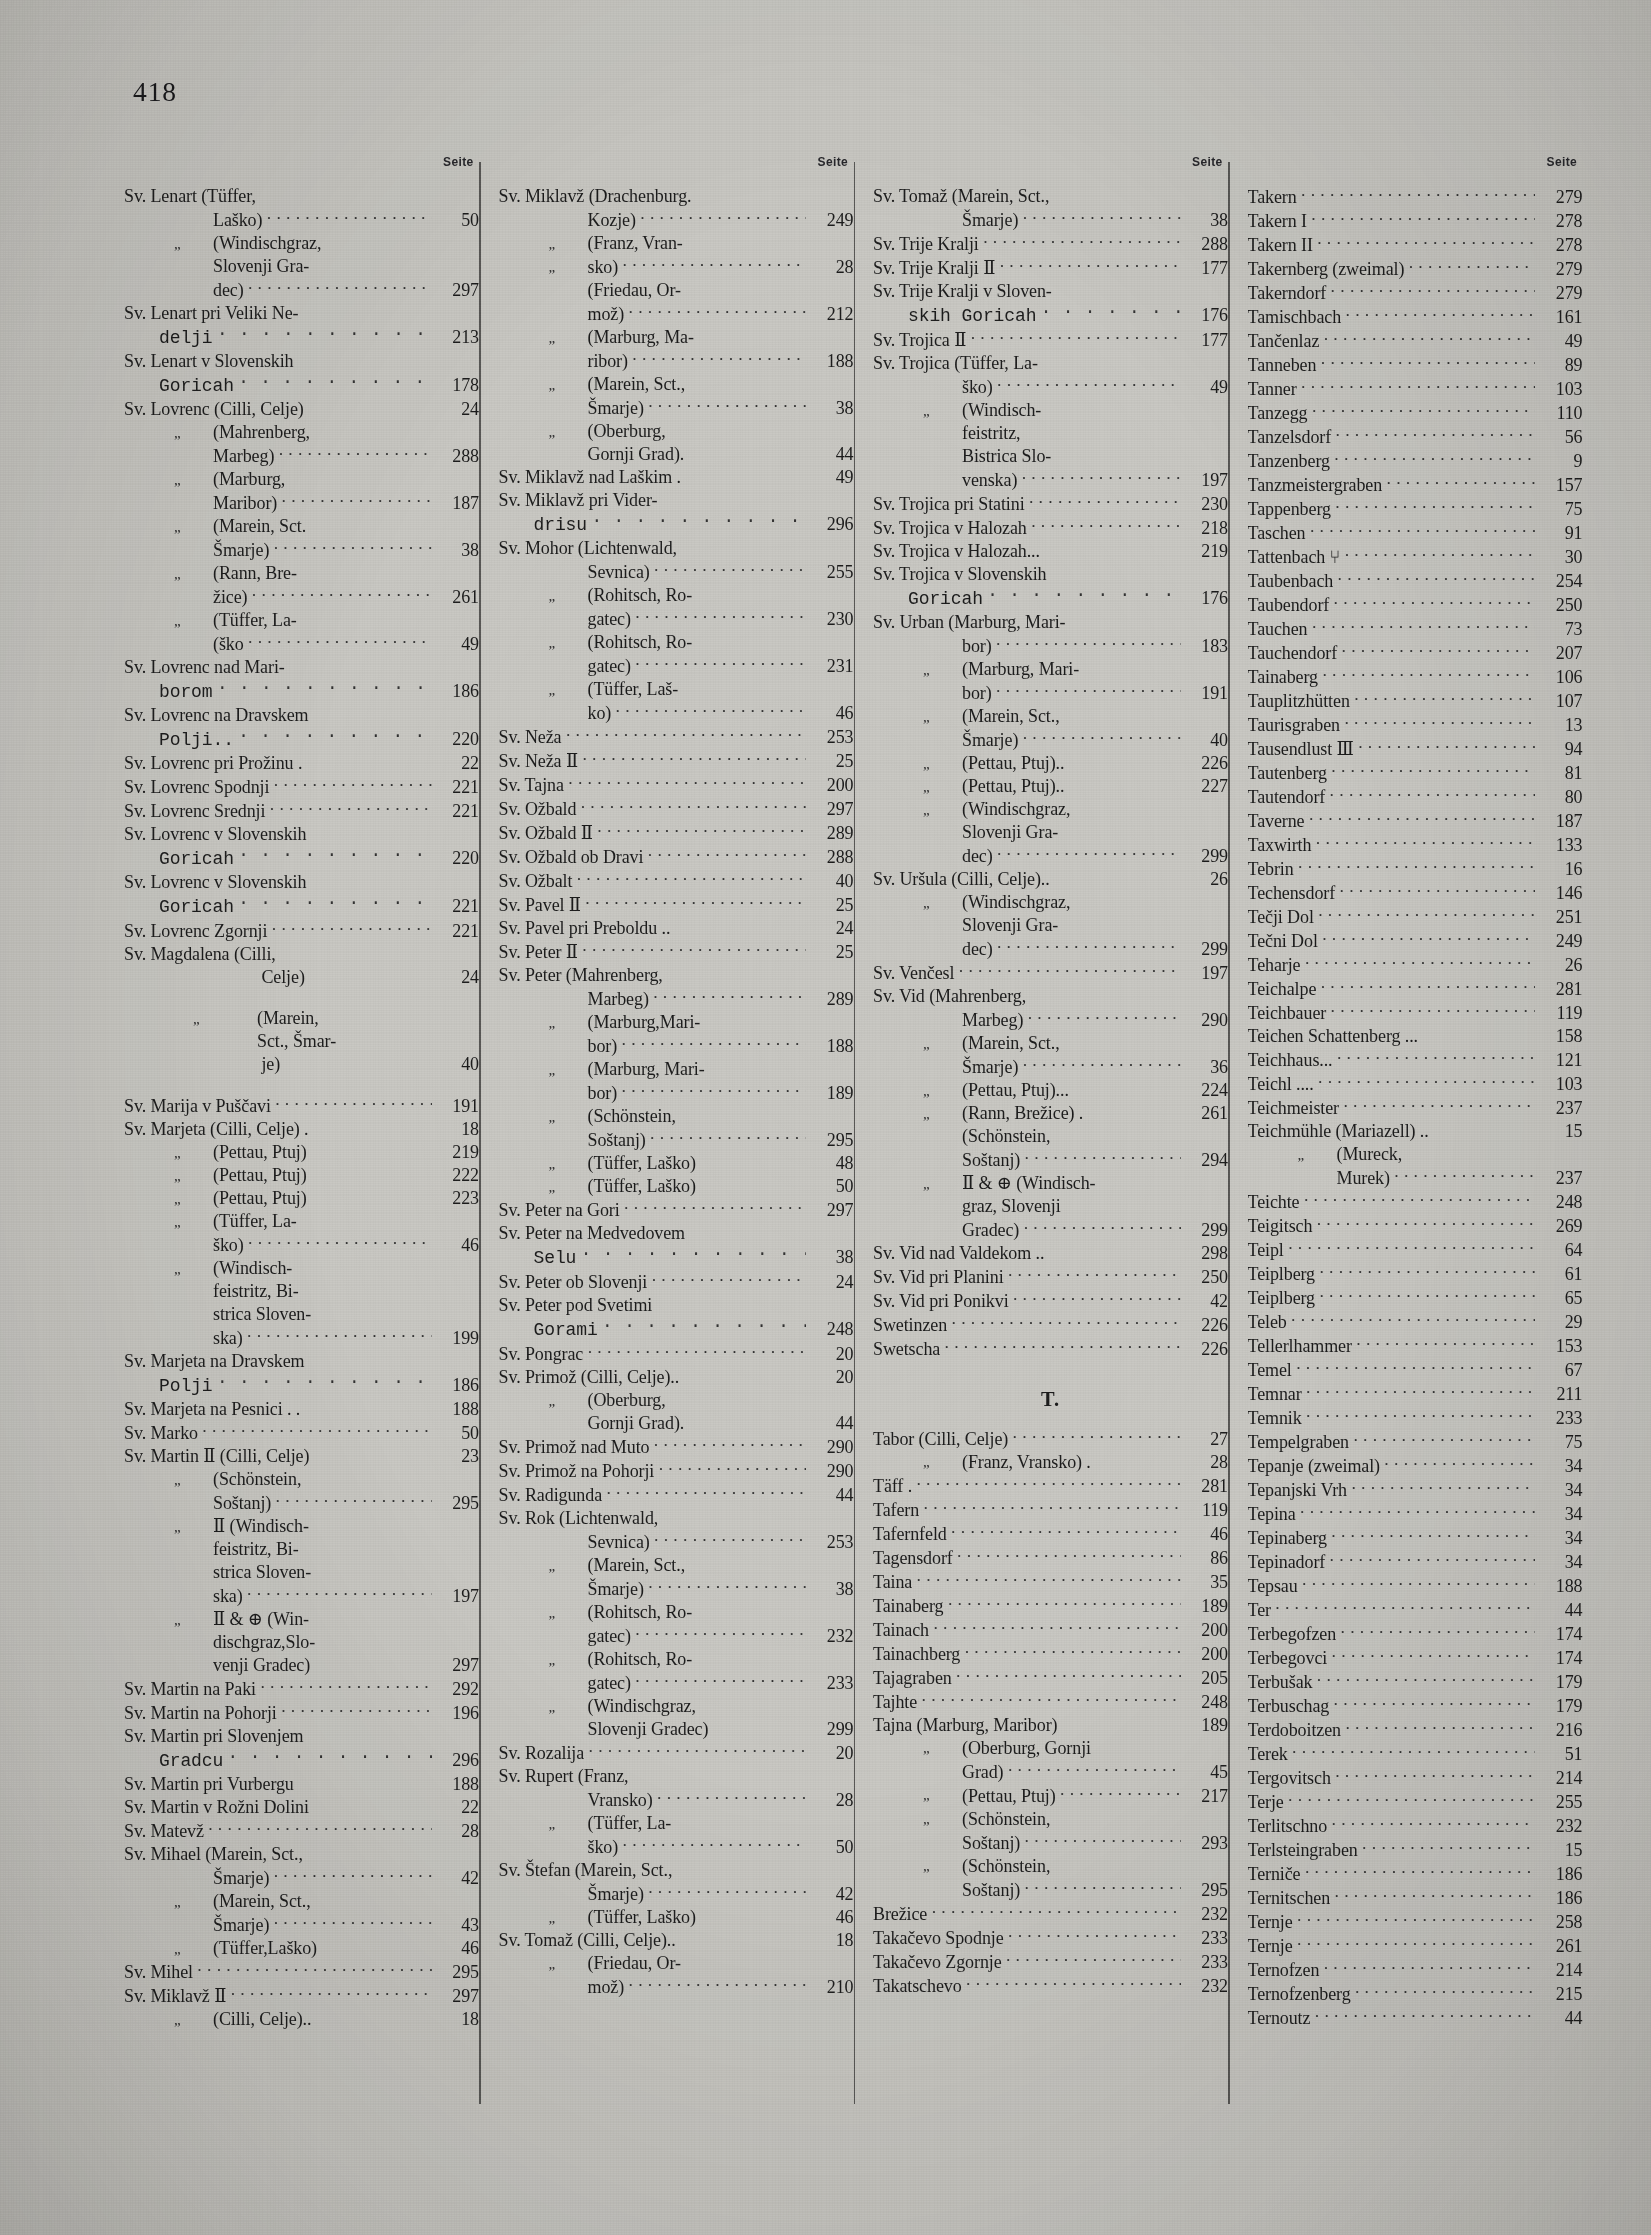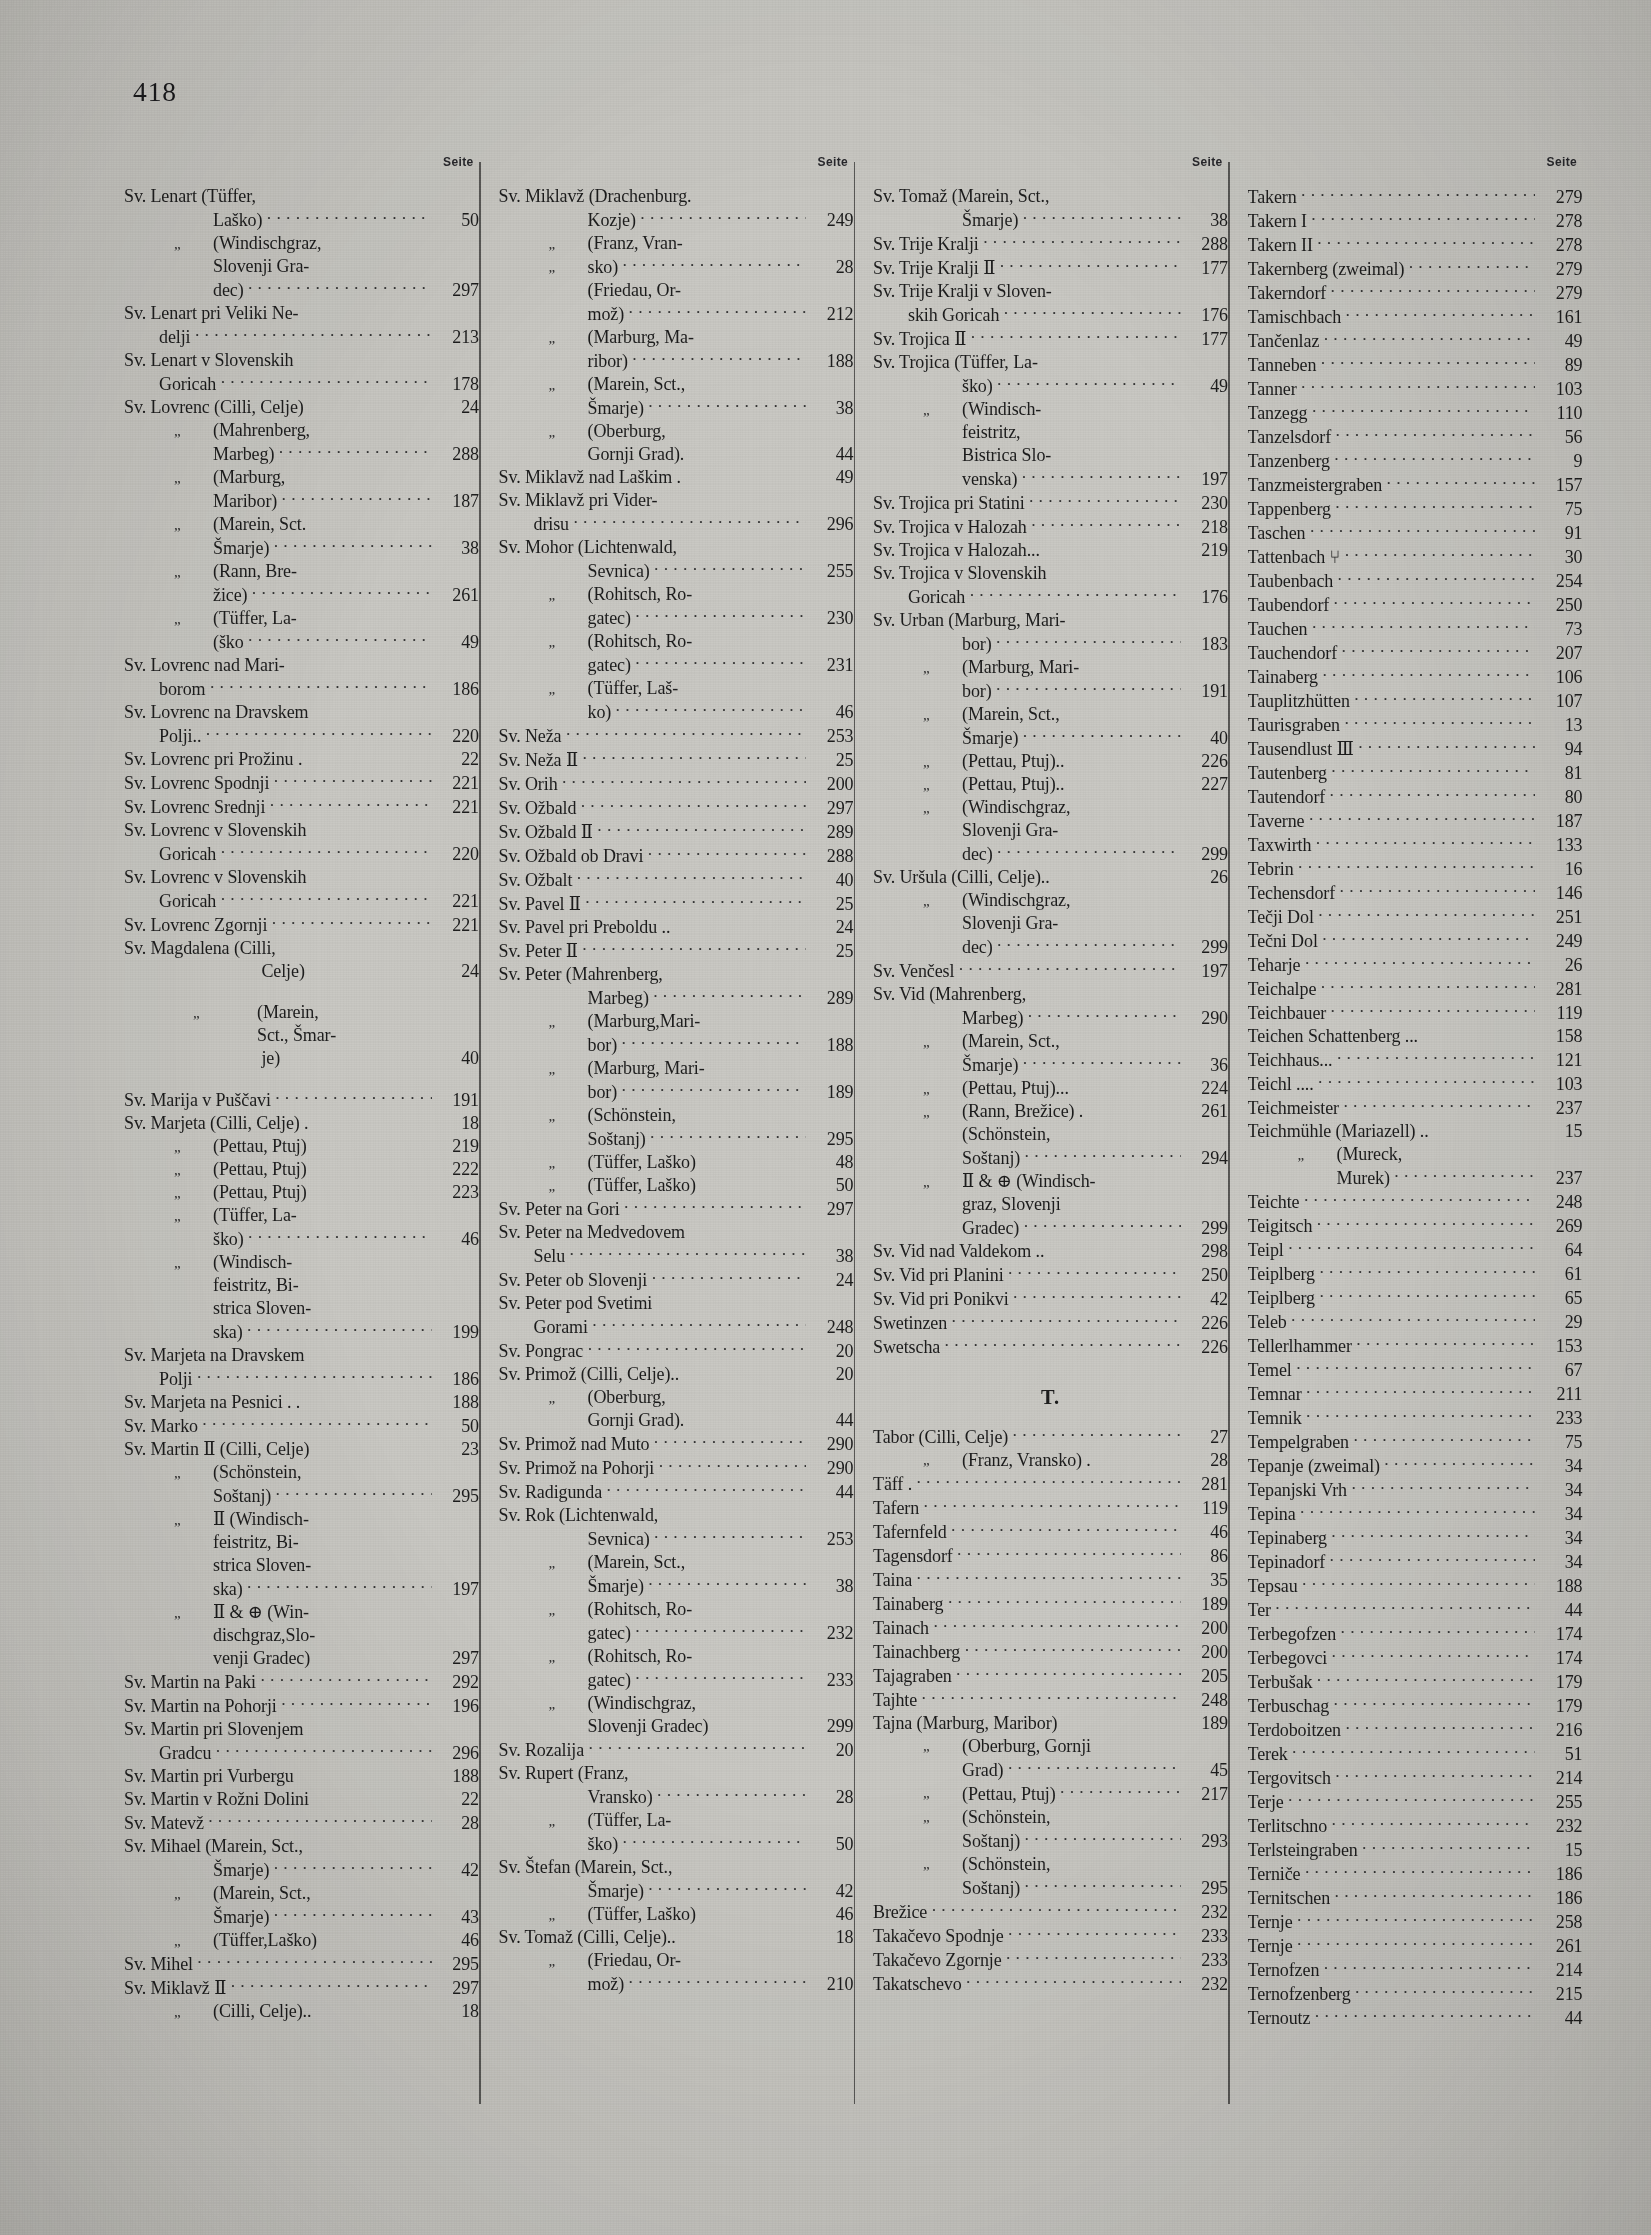--- a/index.html
+++ b/index.html
@@ -122,21 +122,21 @@
   }
   .pg {
     flex: 0 0 auto;
     text-align: right;
     min-width: 41px;
     padding-left: 2.7px;
   }
   .pg.empty { min-width: 41px; }
 
   
-  .ind1 { padding-left: 35px; }
+  .ind1 { padding-left: 35px; font-family: Liberation Mono, monospace; }
   .ind2 { padding-left: 89px; }
   .ind3 { padding-left: 133px; flex-direction: column; }
 
   .ditto-row { position: relative; }
   .ditto {
     position: absolute;
     left: 50px;
     top: .05em;
     font-size: 15px;
     line-height: 23px;
@@ -906,21 +906,21 @@
           </div>
           <div class="row">
             <div class="nm ind0">
               <span class="txt">Sv. Neža Ⅱ</span>
               <span class="dots"></span>
             </div>
             <div class="pg">25</div>
           </div>
           <div class="row">
             <div class="nm ind0">
-              <span class="txt">Sv. Orih</span>
+              <span class="txt">Sv. Tajna</span>
               <span class="dots"></span>
             </div>
             <div class="pg">200</div>
           </div>
           <div class="row">
             <div class="nm ind0">
               <span class="txt">Sv. Ožbald</span>
               <span class="dots"></span>
             </div>
             <div class="pg">297</div>

